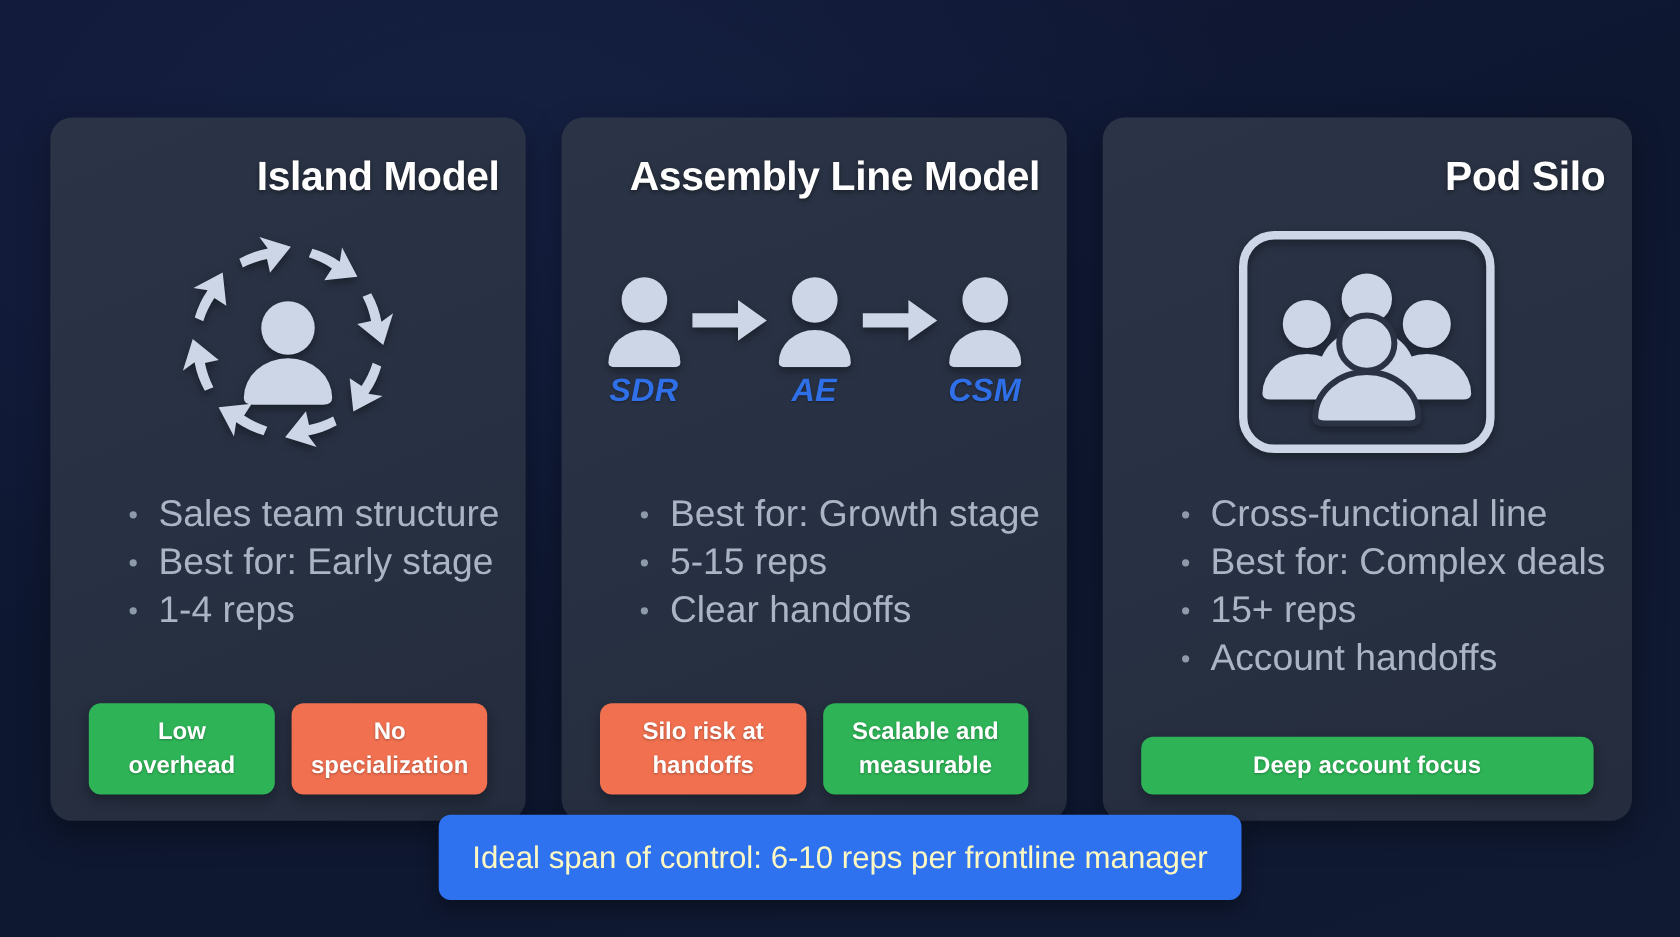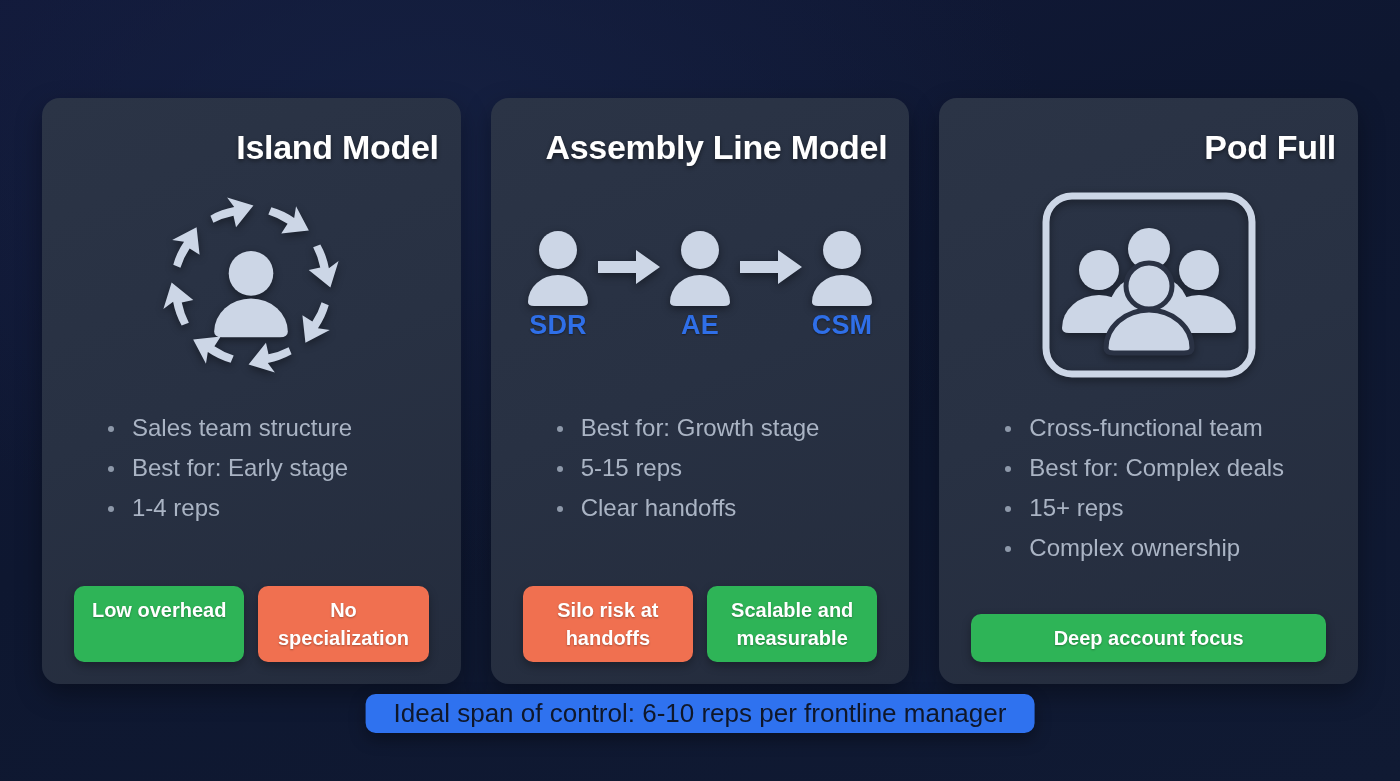--- a/index.html
+++ b/index.html
@@ -87,33 +87,34 @@
     flex-direction: column;
     align-items: center;
     gap: 4px;
   }
   .flow-label {
     font-size: 27px;
     font-weight: bold;
     color: #2f6fe8;
     letter-spacing: 0.2px;
     text-shadow: 0 1px 2px rgba(0,0,0,0.4);
+    font-style: italic;
   }
   .flow-arrow { margin-bottom: 36px; }
 
   
   .bullets {
     width: 100%;
     list-style: none;
     margin-top: 8px;
     padding-left: 42px;
     flex: 1 1 auto;
   }
   .bullets li {
-    font-size: 24px;
+    font-size: 31px;
     line-height: 40px;
     color: #aab4c4;
     position: relative;
     padding-left: 26px;
     white-space: nowrap;
   }
   .bullets li::before {
     content: "";
     position: absolute;
     left: 2px;
@@ -145,25 +146,25 @@
     box-shadow: 0 4px 10px rgba(0,0,0,0.3);
   }
   .badge.pro  { background: #2eb457; }
   .badge.con  { background: #f07050; }
 
   
   .footer-banner {
     position: absolute;
     left: 50%;
     transform: translateX(-50%);
-    top: 694px;
+    top: 679px;
     background: #2f72ef;
-    color: #0f172a;
+    color: #fef9c3;
     font-size: 26px;
-    padding: 4px 28px;
+    padding: 20px 28px;
     border-radius: 10px;
     white-space: nowrap;
     box-shadow: 0 6px 16px rgba(0,0,0,0.35);
   }
 </style>
 </head>
 <body>
 
 <div class="board">
 
@@ -275,21 +276,21 @@
         <li>Clear handoffs</li>
       </ul>
 
       <div class="badges">
         <div class="badge con">Silo risk at handoffs</div>
         <div class="badge pro">Scalable and measurable</div>
       </div>
     </div>
 
     <div class="card">
-      <div class="card-title">Pod Full</div>
+      <div class="card-title">Pod Silo</div>
 
       <div class="icon-area">
         <svg class="icon-svg" width="214" height="186" viewBox="0 0 214 186">
           <rect x="4" y="4" width="206" height="178" rx="26" ry="26" fill="none" stroke="#ccd6e6" stroke-width="7"></rect>
           <g fill="#ccd6e6">
 
             <circle cx="107" cy="57" r="21"></circle>
             <path d="M67 118 a40 36 0 0 1 80 0 q0 5 -7 5 h-66 q-7 0 -7 -5 z"></path>
 
             <circle cx="57" cy="78" r="20"></circle>
@@ -298,24 +299,24 @@
             <circle cx="157" cy="78" r="20"></circle>
             <path d="M120 136 a37 33 0 0 1 74 0 q0 5 -7 5 h-60 q-7 0 -7 -5 z"></path>
 
             <circle cx="107" cy="94" r="23" stroke="#2a3244" stroke-width="5"></circle>
             <path d="M64 156 a43 38 0 0 1 86 0 q0 5 -8 5 h-70 q-8 0 -8 -5 z" stroke="#2a3244" stroke-width="5"></path>
           </g>
         </svg>
       </div>
 
       <ul class="bullets">
-        <li>Cross-functional team</li>
+        <li>Cross-functional line</li>
         <li>Best for: Complex deals</li>
         <li>15+ reps</li>
-        <li>Complex ownership</li>
+        <li>Account handoffs</li>
       </ul>
 
       <div class="badges">
         <div class="badge pro">Deep account focus</div>
       </div>
     </div>
 
   </div>
 
   <div class="footer-banner">Ideal span of control: 6-10 reps per frontline manager</div>

